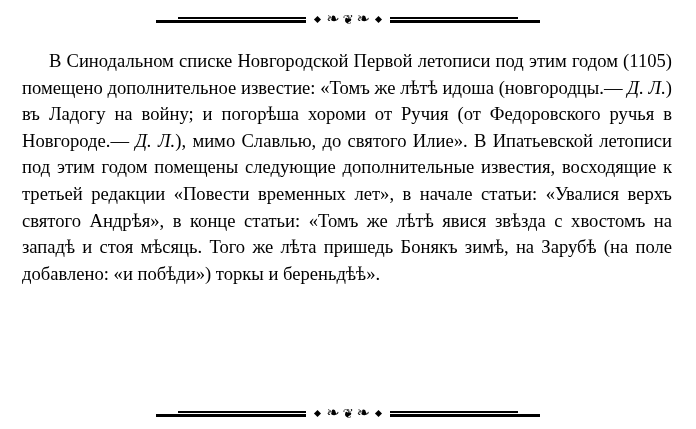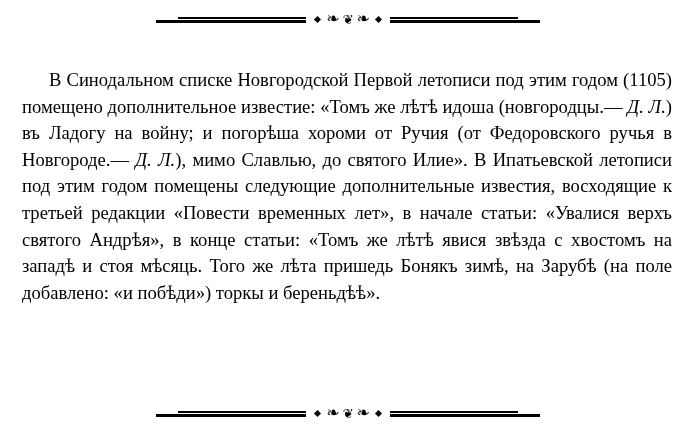--- a/index.html
+++ b/index.html
@@ -78,21 +78,21 @@
     line-height: 1;
   }
   .orn-glyph.small {
     font-size: 13px;
   }
 
   
   .text-block {
     position: absolute;
     left: 22px;
-    top: 67px;
+    top: 48px;
     width: 650px;
     font-size: 18.6px;
     line-height: 26.6px;
     text-align: justify;
     text-justify: inter-word;
     -webkit-hyphens: manual;
     hyphens: manual;
   }
   .text-block p {
     margin: 0;

